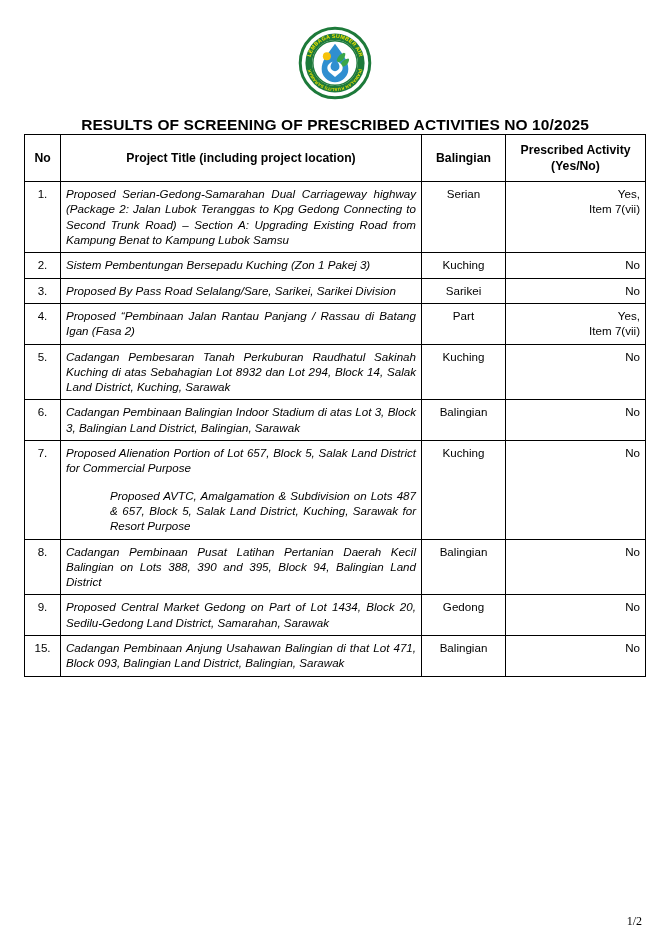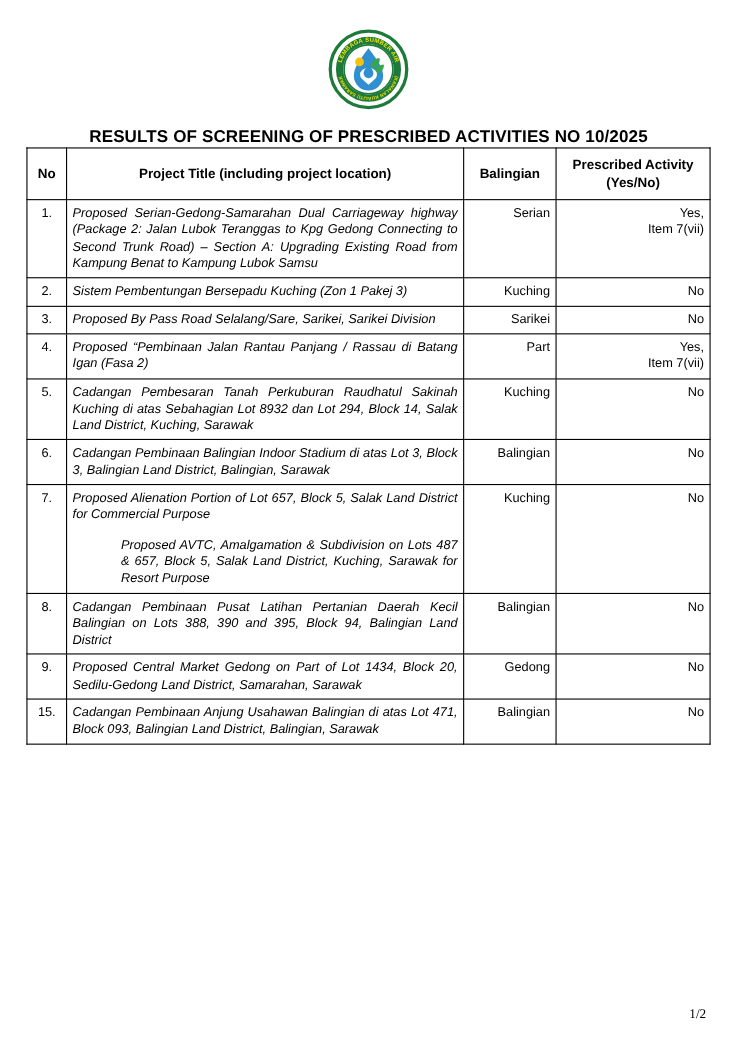--- a/index.html
+++ b/index.html
@@ -84,21 +84,21 @@
     padding-top: 5px;
   }
   td.title {
     text-align: justify;
     text-justify: inter-word;
     padding-right: 7px;
     font-style: italic;
   }
   td.title .para + .para { margin-top: 12px; margin-left: 44px; }
   td.loc {
-    text-align: right;
+    text-align: center;
     padding-top: 5px;
   }
   td.act {
     text-align: right;
     padding-top: 5px;
   }
   td.act .line2 { display: block; }
 
   
   .footer {
@@ -256,21 +256,21 @@
           <div class="para">Proposed Central Market Gedong on Part of Lot 1434, Block 20, Sedilu-Gedong Land District, Samarahan, Sarawak</div>
         </td>
         <td class="loc">Gedong</td>
         <td class="act">
           <span>No</span>
         </td>
       </tr>
       <tr>
         <td class="num">15.</td>
         <td class="title">
-          <div class="para">Cadangan Pembinaan Anjung Usahawan Balingian di atas Lot 471, Block 093, Balingian Land District, Balingian, Sarawak</div>
+          <div class="para">Cadangan Pembinaan Anjung Usahawan Balingian di that Lot 471, Block 093, Balingian Land District, Balingian, Sarawak</div>
         </td>
         <td class="loc">Balingian</td>
         <td class="act">
           <span>No</span>
         </td>
       </tr>
     </tbody>
   </table>
 
   <div class="footer">1/2</div>

